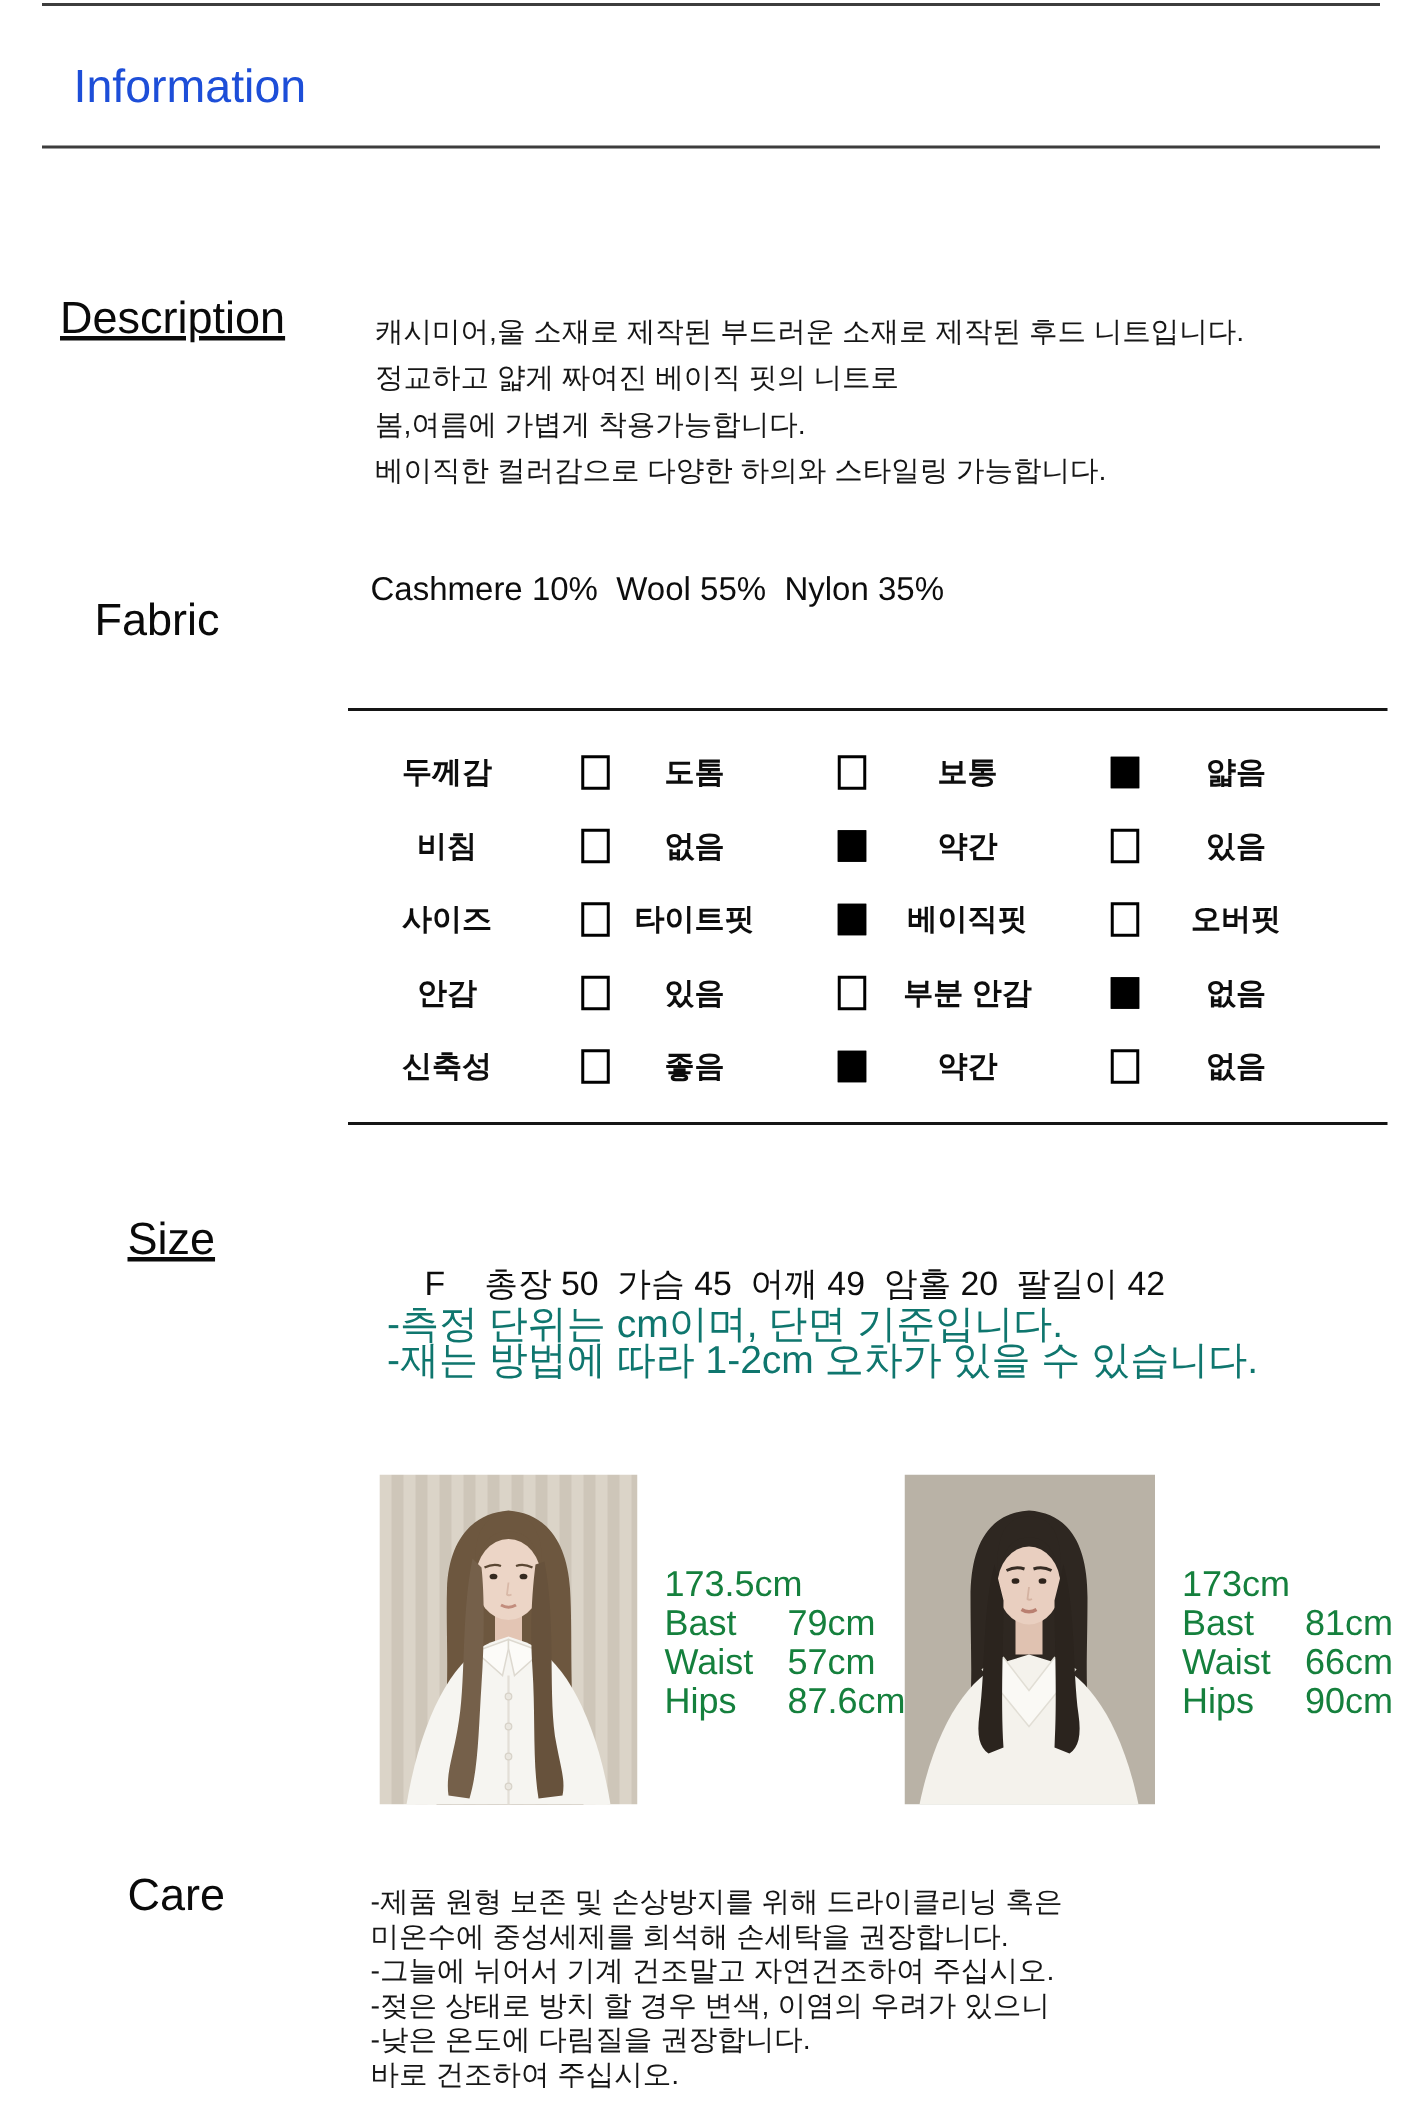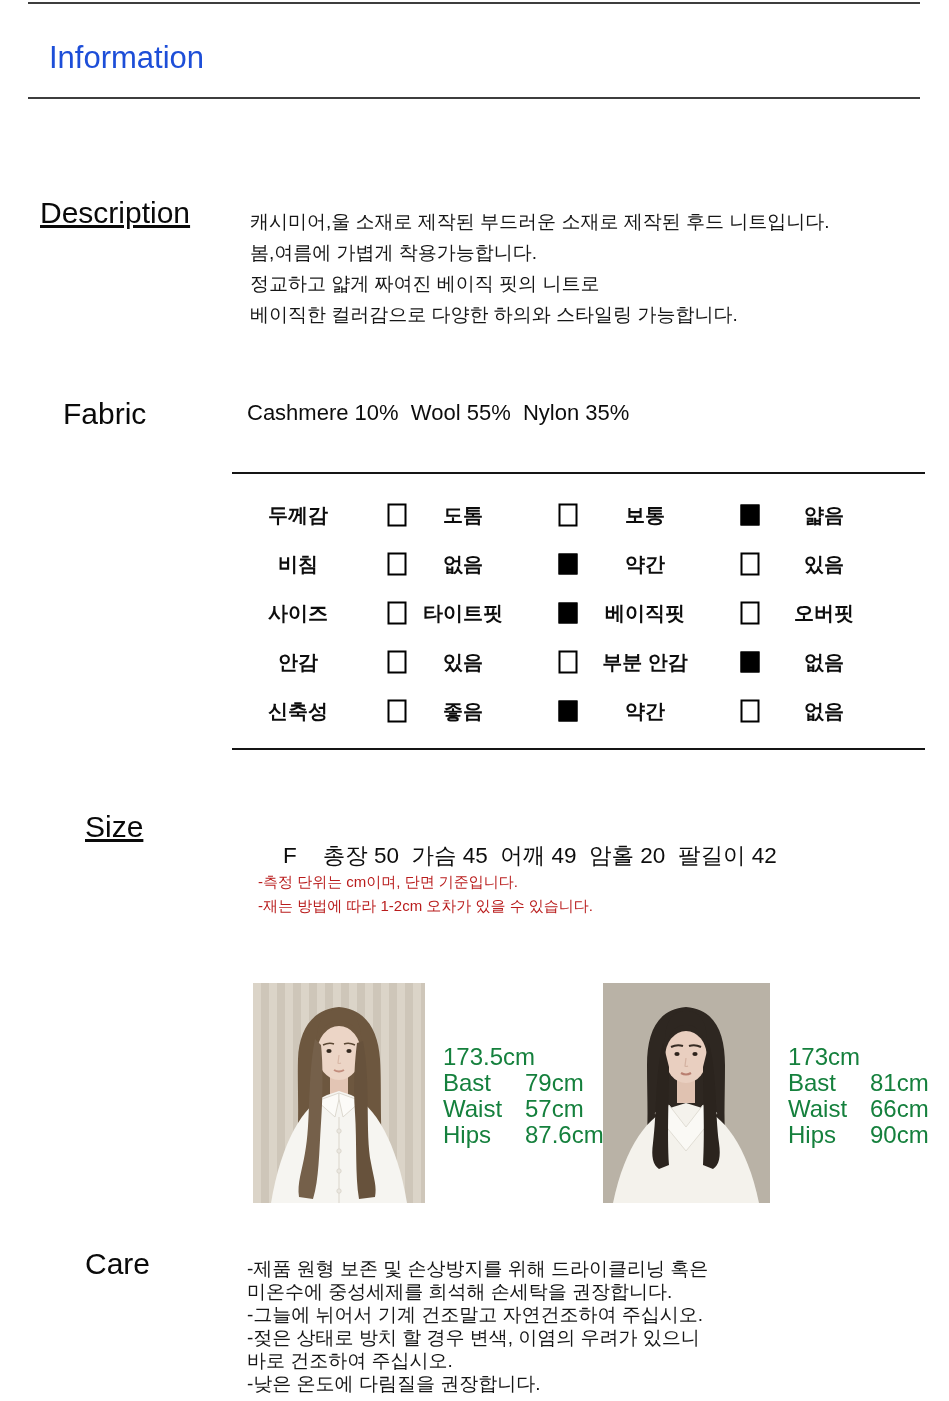--- a/index.html
+++ b/index.html
@@ -17,34 +17,34 @@
 
   .h{position:absolute;margin:0;font-size:30px;font-weight:400;color:#0a0a0a;}
   .desc-h{left:40px;top:196px;text-decoration:underline;}
   .fabric-h{left:63px;top:397px;}
   .size-h{left:85px;top:810px;text-decoration:underline;}
   .care-h{left:85px;top:1247px;}
 
   .desc-body{position:absolute;left:243px;top:203px;font-size:19px;line-height:24px;color:#161616;}
   .desc-body p{margin:7px;}
 
-  .fabric-comp{position:absolute;left:247px;top:400px;font-size:22px;white-space:pre;color:#0d0d0d;}
+  .fabric-comp{position:absolute;left:247px;top:380px;font-size:22px;white-space:pre;color:#0d0d0d;}
 
   .spec-table{position:absolute;left:232px;top:490px;width:693px;}
   .spec-row{position:relative;height:49px;}
   .cell{position:absolute;top:50%;transform:translate(-50%,-50%);
         white-space:nowrap;font-size:20px;font-weight:700;color:#0d0d0d;}
   .cb{position:absolute;top:50%;transform:translate(-50%,-50%);
       width:19px;height:23px;border:2.5px solid #000;background:#fff;box-sizing:border-box;}
   .cb.filled{width:19px;height:21px;background:#000;border-color:#000;}
   .c0{left:66px}.c1{left:165px}.c2{left:231px}.c3{left:336px}.c4{left:413px}.c5{left:518px}.c6{left:592px}
 
   .size-line{position:absolute;left:258px;top:814px;font-size:22.5px;white-space:pre;color:#0d0d0d;}
   .size-tag{margin-right:26px;}
-  .size-notes{position:absolute;left:258px;top:870px;font-size:15px;line-height:24px;color:#b91c1c;}
+  .size-notes{position:absolute;left:258px;top:870px;font-size:26px;line-height:24px;color:#0f766e;}
   .size-notes p{margin:0;}
 
   .model{position:absolute;top:983px;}
   .model-1{left:253px;}
   .model-2{left:603px;}
   .model svg{display:block;}
 
   .meas{position:absolute;top:1044px;font-size:24px;line-height:26px;color:#15803d;}
   .meas-1{left:443px;}
   .meas-2{left:788px;}
@@ -59,22 +59,22 @@
 
 <div class="page">
 
   <div class="rule rule-top"></div>
   <h1 class="page-title">Information</h1>
   <div class="rule rule-2"></div>
 
   <h2 class="h desc-h">Description</h2>
   <div class="desc-body">
     <p>캐시미어,울 소재로 제작된 부드러운 소재로 제작된 후드 니트입니다.</p>
+    <p>정교하고 얇게 짜여진 베이직 핏의 니트로</p>
     <p>봄,여름에 가볍게 착용가능합니다.</p>
-    <p>정교하고 얇게 짜여진 베이직 핏의 니트로</p>
     <p>베이직한 컬러감으로 다양한 하의와 스타일링 가능합니다.</p>
   </div>
 
   <h2 class="h fabric-h">Fabric</h2>
   <div class="fabric-comp">Cashmere 10%  Wool 55%  Nylon 35%</div>
 
   <div class="rule rule-table-top"></div>
   <div class="spec-table">
 
     <div class="spec-row">
@@ -222,17 +222,17 @@
         <span>90cm</span>
       </p>
   </div>
 
   <h2 class="h care-h">Care</h2>
   <div class="care-body">
     <p>-제품 원형 보존 및 손상방지를 위해 드라이클리닝 혹은</p>
     <p>미온수에 중성세제를 희석해 손세탁을 권장합니다.</p>
     <p>-그늘에 뉘어서 기계 건조말고 자연건조하여 주십시오.</p>
     <p>-젖은 상태로 방치 할 경우 변색, 이염의 우려가 있으니</p>
+    <p>-낮은 온도에 다림질을 권장합니다.</p>
     <p>바로 건조하여 주십시오.</p>
-    <p>-낮은 온도에 다림질을 권장합니다.</p>
   </div>
 
 </div>
 
 </body></html>

